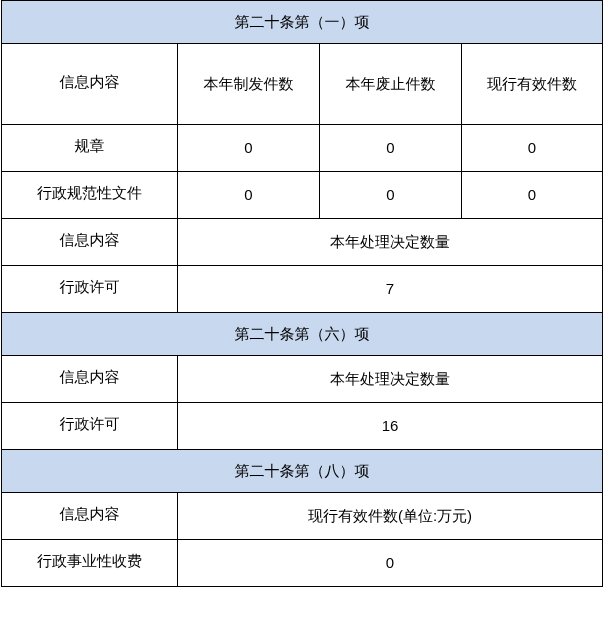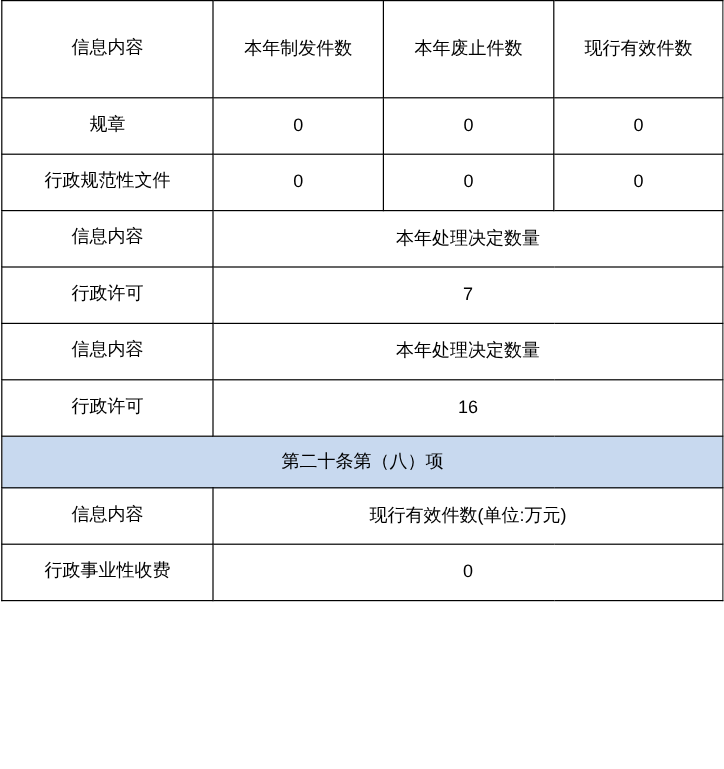--- a/index.html
+++ b/index.html
@@ -62,20 +62,23 @@
 <div class="sheet">
   <table class="gov-table">
     <colgroup>
       <col style="width:176px">
       <col style="width:142px">
       <col style="width:142px">
       <col style="width:141px">
     </colgroup>
     <tbody>
 
+      <tr class="section-row">
+        <td colspan="4">第二十条第（一）项</td>
+      </tr>
       <tr class="header-row">
         <td class="label-cell">信息内容</td>
         <td class="wrap-head">本年制发件数</td>
         <td>本年废止件数</td>
         <td>现行有效件数</td>
       </tr>
       <tr class="data-row">
         <td class="label-cell">规章</td>
         <td class="num">0</td>
         <td class="num">0</td>
@@ -90,20 +93,23 @@
 
       <tr class="data-row">
         <td class="label-cell">信息内容</td>
         <td colspan="3">本年处理决定数量</td>
       </tr>
       <tr class="data-row">
         <td class="label-cell">行政许可</td>
         <td colspan="3" class="num">7</td>
       </tr>
 
+      <tr class="section-row">
+        <td colspan="4">第二十条第（六）项</td>
+      </tr>
       <tr class="data-row">
         <td class="label-cell">信息内容</td>
         <td colspan="3">本年处理决定数量</td>
       </tr>
       <tr class="data-row">
         <td class="label-cell">行政许可</td>
         <td colspan="3" class="num">16</td>
       </tr>
 
       <tr class="section-row">

